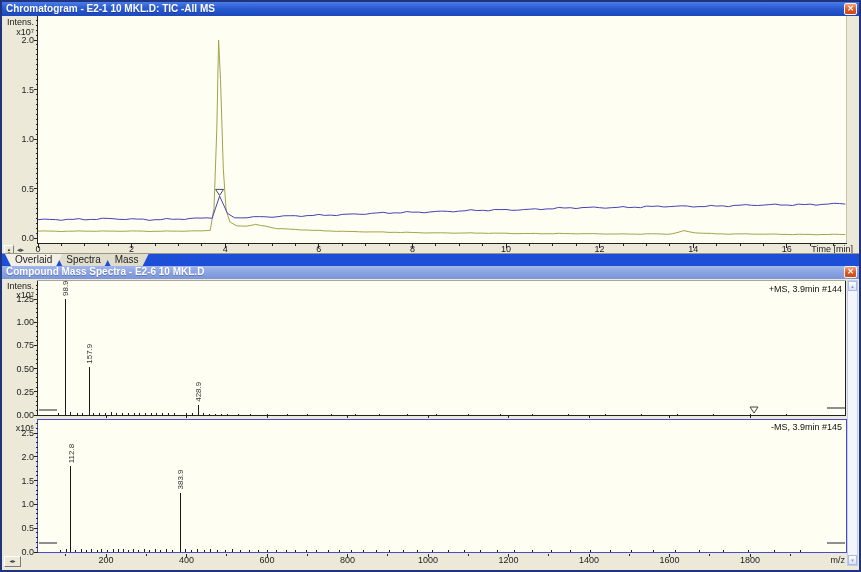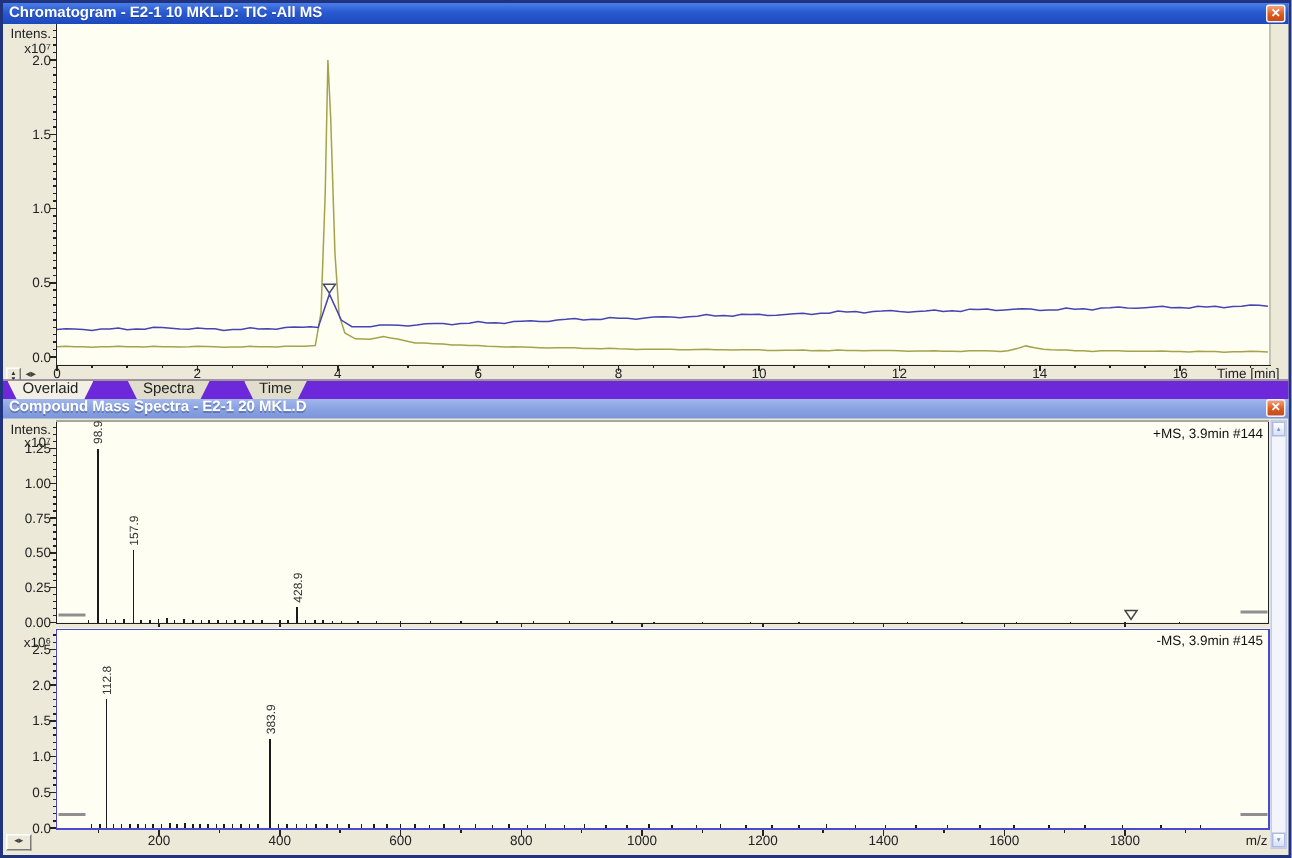--- a/index.html
+++ b/index.html
@@ -11,21 +11,21 @@
   .titlebar{position:absolute;left:2px;width:857px;height:14px;overflow:hidden;}
   .titlebar.active{top:2px;background:linear-gradient(180deg,#4a7de8 0%,#2a5ad0 45%,#1c48bc 100%);}
   .titlebar.inactive{top:265px;background:linear-gradient(180deg,#a7baec 0%,#8aa3e2 50%,#7b95da 100%);}
   .titlebar .title{color:#fff;font-size:10px;font-weight:bold;line-height:14px;padding-left:4px;
     white-space:nowrap;text-shadow:0 1px 0 rgba(0,0,40,0.25);}
   .closebtn{position:absolute;top:1px;right:2px;width:13px;height:12px;box-sizing:border-box;
     background:linear-gradient(180deg,#f5a27c 0%,#dd5a20 55%,#c84a18 100%);
     border:1px solid #f4f4f4;border-radius:2px;color:#fff;font-size:8px;font-weight:bold;
     line-height:10px;text-align:center;cursor:pointer;}
   .tabrow{position:absolute;left:2px;top:253px;width:857px;height:13px;border-top:1px solid #9a9786;
-    background:#6d28d9;display:flex;align-items:stretch;padding-left:3px;box-sizing:border-box;gap:29px;}
+    background:#1d4ed8;display:flex;align-items:stretch;padding-left:3px;box-sizing:border-box;}
   .tab{position:relative;font-size:10px;line-height:12px;padding:0 10px;margin-right:-6px;color:#222;
     clip-path:polygon(0 0,100% 0,calc(100% - 6px) 100%,6px 100%);
     background:#e0ddcc;filter:drop-shadow(0 1px 0 #8a877a);white-space:nowrap;}
   .tab.active{background:#f2f0e4;z-index:2;}
   .spinbtn{position:absolute;left:4px;top:245px;width:10px;height:11px;box-sizing:border-box;
     background:#ece9d8;border:1px solid;border-color:#fff #7a7a7a #7a7a7a #fff;
     font-size:5px;line-height:4px;text-align:center;color:#333;padding-top:1px;cursor:pointer;}
   .panbtns{position:absolute;left:17px;top:245px;font-size:7px;line-height:10px;color:#444;cursor:pointer;}
   .panbox{position:absolute;left:4px;top:556px;width:17px;height:11px;box-sizing:border-box;
     background:#ece9d8;border:1px solid;border-color:#fff #7a7a7a #7a7a7a #fff;
@@ -47,21 +47,21 @@
 <body>
 
 <div class="window">
 
   <div class="titlebar active">
     <div class="title">Chromatogram - E2-1 10 MKL.D: TIC -All MS</div>
     <div class="closebtn">✕</div>
   </div>
 
   <div class="titlebar inactive">
-    <div class="title">Compound Mass Spectra - E2-1 20 MKL.D</div>
+    <div class="title">Compound Mass Spectra - E2-6 10 MKL.D</div>
     <div class="closebtn">✕</div>
   </div>
 
   <svg id="plots" width="861" height="572">
       <g shape-rendering="auto">
         <rect x="37" y="16" width="810" height="227" fill="#fffef2"></rect>
         <g stroke="#222222" stroke-width="1" shape-rendering="crispEdges">
           <line x1="37.5" y1="16" x2="37.5" y2="243.5"></line>
           <line x1="37" y1="243.5" x2="847" y2="243.5"></line>
           <line x1="846.5" y1="16" x2="846.5" y2="243" stroke="#c6c3ae"></line>
@@ -432,21 +432,21 @@
 
   <div class="spinbtn">
     <div>▴</div>
     <div>▾</div>
   </div>
   <div class="panbtns"><span>◂</span><span>▸</span></div>
 
   <div class="tabrow">
     <div class="tab active">Overlaid</div>
     <div class="tab">Spectra</div>
-    <div class="tab">Time</div>
+    <div class="tab">Mass</div>
   </div>
 
   <div class="panbox"><span>◂</span><span>▸</span></div>
 
   <div class="scrollbar">
     <div class="sb-btn up">▴</div>
     <div class="sb-btn down">▾</div>
   </div>
 
 </div>

